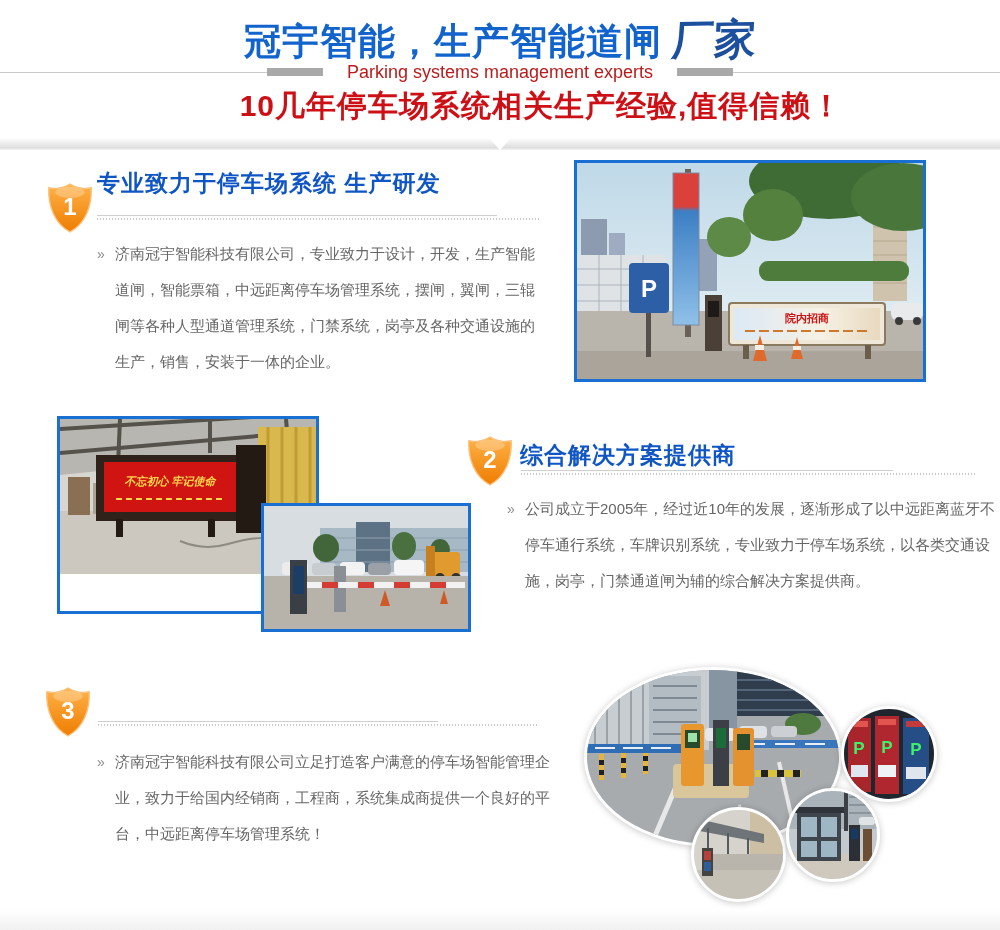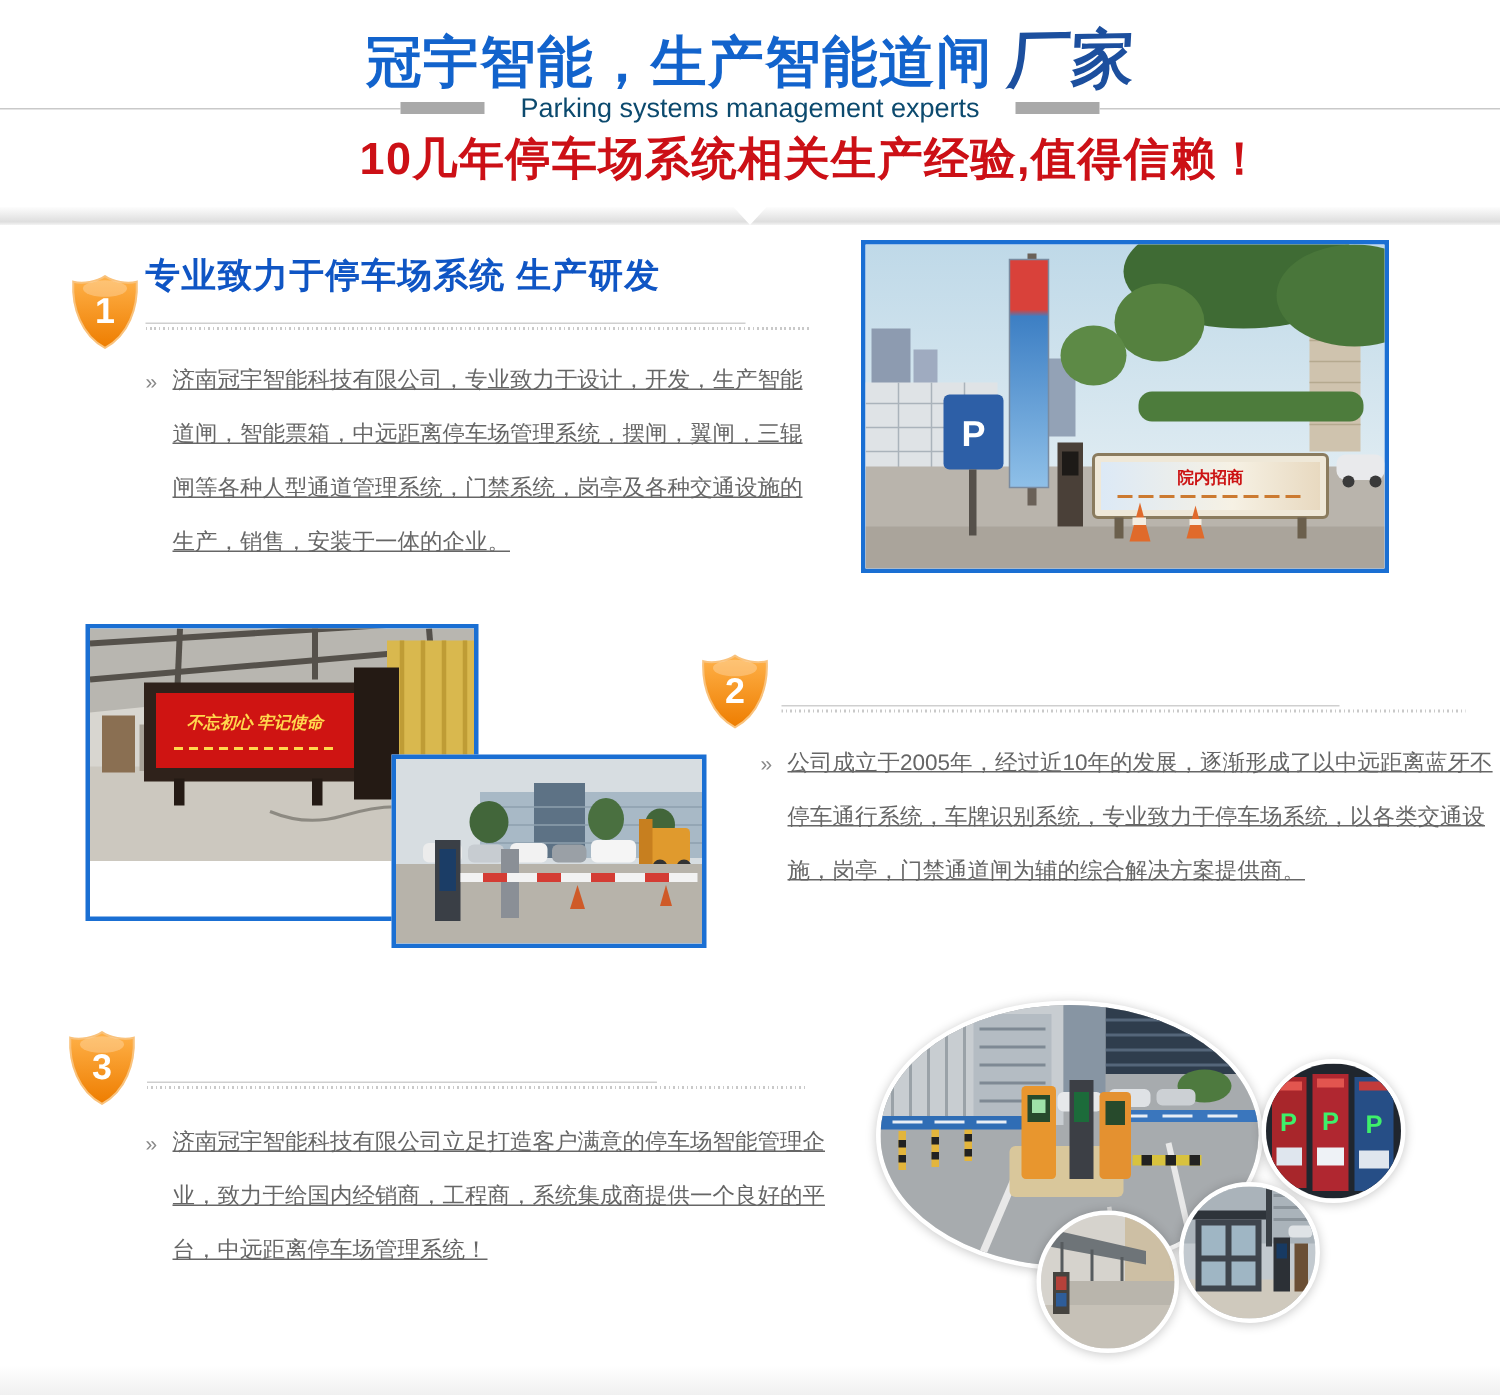--- a/index.html
+++ b/index.html
@@ -13,41 +13,41 @@
   
   .header-title { position:absolute; top:12px; left:0; width:100%; text-align:center; white-space:nowrap; }
   .title-main   { font-size:37px; font-weight:bold; color:#1263cc; letter-spacing:1px; }
   .title-stamp  { font-size:42px; font-weight:900; color:#1c4f9e; margin-left:10px;
                   display:inline-block; transform:skewX(-4deg) rotate(-1deg); }
 
   .subtitle-row { position:absolute; top:62px; left:0; right:0; height:20px;
                   display:flex; align-items:center; }
   .sub-line { flex:1; height:1px; background:#c9c9c9; }
   .sub-bar  { width:56px; height:8px; background:#a9a9a9; }
-  .subtitle-text { font-size:18px; color:#0c4a6e; margin:0 24px; white-space:nowrap; }
+  .subtitle-text { font-size:18px; color:#b91c1c; margin:0 24px; white-space:nowrap; }
 
   .slogan { position:absolute; top:86px; left:0; width:100%; text-align:center;
             font-size:30px; font-weight:bold; color:#cc1016; letter-spacing:1px;margin-left:41px; }
 
   .shadow-divider { position:absolute; top:138px; left:0; width:100%; height:12px;
                     background:linear-gradient(to bottom,#fdfdfd,#dedede 82%,#f4f4f4); }
   .shadow-divider .notch { position:absolute; left:50%; top:0; transform:translateX(-50%);
                     width:0; height:0; border-left:11px solid transparent;
                     border-right:11px solid transparent; border-top:12px solid #fff; }
 
   
   .badge { position:absolute; width:46px; height:50px; }
   .sec-heading { position:absolute; font-size:23px; font-weight:bold; color:#0f55c4;
                  letter-spacing:1px; white-space:nowrap; }
   .rule { position:absolute; }
   .rule-solid { height:1px; background:#cfcfcf; }
   .rule-dots  { height:2px; margin-top:2px;
                 background-image:repeating-linear-gradient(to right,#c9c9c9 0 1px,transparent 1px 3px); }
   .sec-body { position:absolute; font-size:15px; color:#666; line-height:36px; }
-  .sec-body p { padding-left:20px;text-decoration:underline; }
+  .sec-body p { padding-left:20px; }
   .bullet { position:absolute; left:2px; top:0; color:#8a8a8a; font-size:14px; }
 
   #heading-1 { left:97px;  top:168px; }
   #heading-2 { left:520px; top:440px; }
   #heading-3 { left:98px;  top:690px; }
   #badge-1 { left:47px;  top:183px; }
   #badge-2 { left:467px; top:436px; }
   #badge-3 { left:45px;  top:687px; }
   #rule-1 { left:97px;  top:215px; } #rule-1 .rule-solid{width:400px;} #rule-1 .rule-dots{width:443px;}
   #rule-2 { left:521px; top:470px; } #rule-2 .rule-solid{width:372px;} #rule-2 .rule-dots{width:456px;}
@@ -199,20 +199,21 @@
           <linearGradient id="bg2" x1="0" y1="0" x2="0" y2="1">
         <stop offset="0" stop-color="#ffb24a"></stop>
             <stop offset="1" stop-color="#ee7d00"></stop>
       </linearGradient>
         </defs>
       <path d="M25 1 C31 5 41 7 48 5 C49 24 42 44 25 53 C8 44 1 24 2 5 C9 7 19 5 25 1 Z" fill="url(#bg2)" stroke="#f9c27c" stroke-width="1.5"></path>
       <ellipse cx="25" cy="10" rx="16" ry="6" fill="#ffffff" opacity="0.25"></ellipse>
       <text x="25" y="35" text-anchor="middle" font-size="26" font-weight="bold" fill="#fff">2</text>
     </svg>
   </div>
+  <div class="sec-heading" id="heading-2">综合解决方案提供商</div>
   <div class="rule" id="rule-2">
     <div class="rule-solid"></div>
     <div class="rule-dots"></div>
   </div>
   <div class="sec-body" id="body-2">
     <span class="bullet">»</span>
     <p>公司成立于2005年，经过近10年的发展，逐渐形成了以中远距离蓝牙不停车通行系统，车牌识别系统，专业致力于停车场系统，以各类交通设施，岗亭，门禁通道闸为辅的综合解决方案提供商。</p>
   </div>
 
   <div class="photo" id="photo-warehouse">

